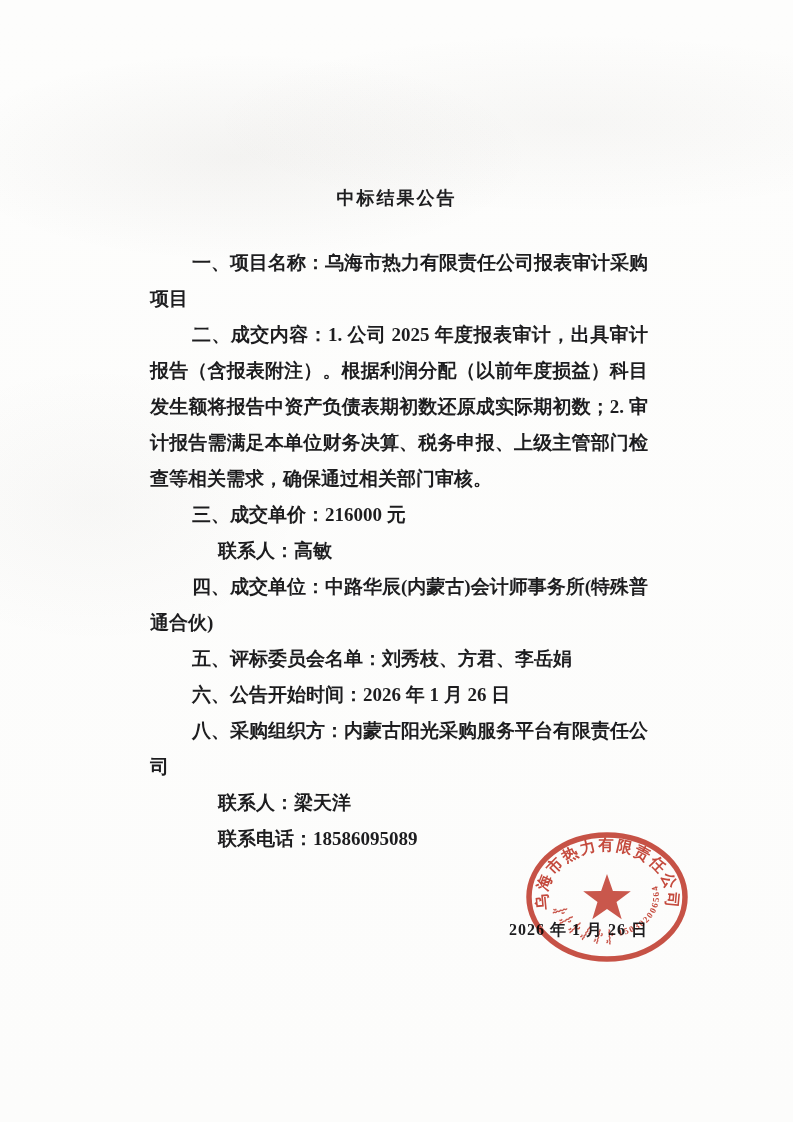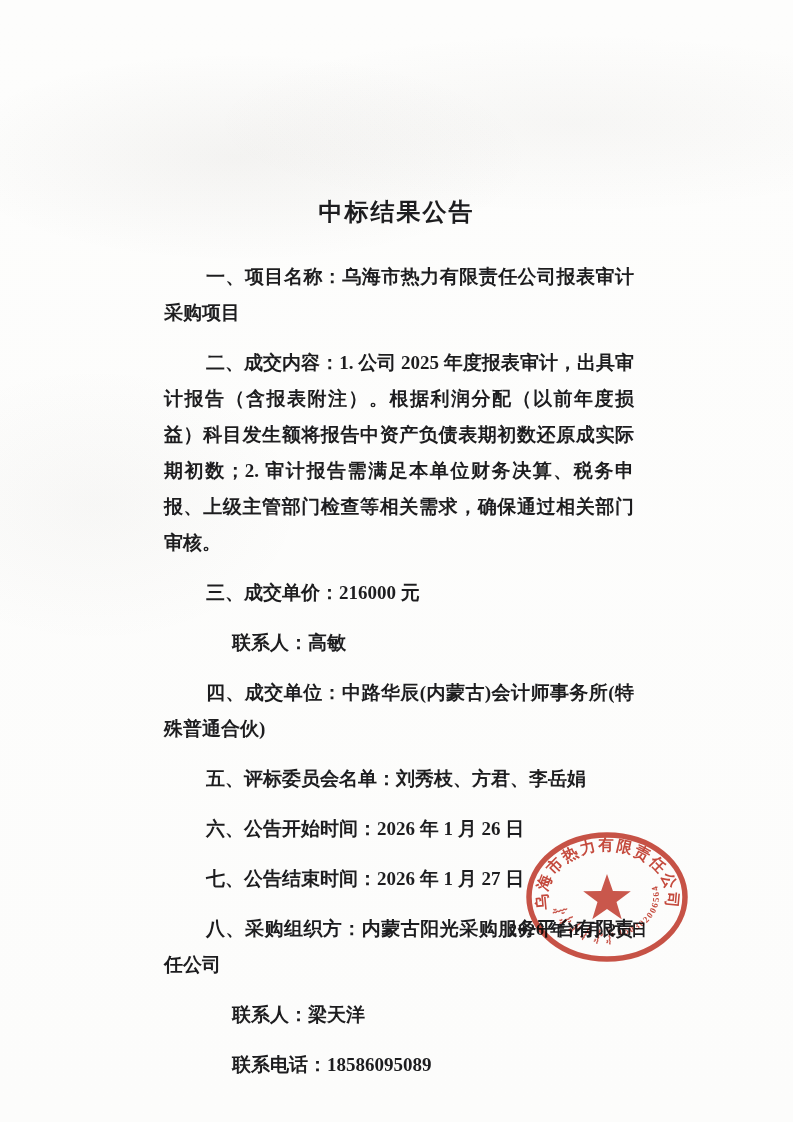--- a/index.html
+++ b/index.html
@@ -13,34 +13,34 @@
     background:
       radial-gradient(420px 150px at 30% 14%, rgba(80,70,58,0.055), transparent 70%),
       radial-gradient(520px 130px at 72% 11%, rgba(80,70,58,0.04), transparent 70%),
       radial-gradient(300px 200px at 12% 45%, rgba(80,70,58,0.03), transparent 70%),
       linear-gradient(180deg,#fdfdfc 0%,#fcfcfb 100%);
     color:var(--ink,#1d1d1f);
     box-sizing:border-box;
     padding-top:183px;
   }
   .title{
-    margin:14px 0 32px 0;
+    margin:0 0 32px 0;
     text-align:center;
-    font-size:24px;line-height:30px;
+    font-size:18px;line-height:30px;
     font-weight:700;letter-spacing:2px;
     color:var(--ink,#1d1d1f);
   }
   .body-text{
     margin:0 145px 0 150px;   
     width:498px;
     font-size:19px;line-height:36px;
     font-weight:600;
     text-align:justify;
   }
-  .doc-line{margin:14px;}
+  .doc-line{margin:0;}
   .doc-line.item{text-indent:42px;}
   .doc-line.sub{padding-left:68px;text-indent:0;}
   .footer-date{
     position:absolute;top:920px;right:145px;
     font-size:16px;font-weight:600;
     color:var(--ink,#1d1d1f);
     letter-spacing:1px;
     white-space:nowrap;
     text-align:right;
   }
@@ -72,21 +72,20 @@
   <h1 class="title">中标结果公告</h1>
 
   <div class="body-text">
       <p class="doc-line item">一、项目名称：乌海市热力有限责任公司报表审计采购项目</p>
       <p class="doc-line item">二、成交内容：1. 公司 2025 年度报表审计，出具审计报告（含报表附注）。根据利润分配（以前年度损益）科目发生额将报告中资产负债表期初数还原成实际期初数；2. 审计报告需满足本单位财务决算、税务申报、上级主管部门检查等相关需求，确保通过相关部门审核。</p>
       <p class="doc-line item">三、成交单价：216000 元</p>
       <p class="doc-line sub">联系人：高敏</p>
       <p class="doc-line item">四、成交单位：中路华辰(内蒙古)会计师事务所(特殊普通合伙)</p>
       <p class="doc-line item">五、评标委员会名单：刘秀枝、方君、李岳娟</p>
       <p class="doc-line item">六、公告开始时间：2026 年 1 月 26 日</p>
-      <p class="doc-line item">七、公告结束时间：2026 年 1 月 27 日</p>
       <p class="doc-line item">八、采购组织方：内蒙古阳光采购服务平台有限责任公司</p>
       <p class="doc-line sub">联系人：梁天洋</p>
       <p class="doc-line sub">联系电话：18586095089</p>
     </div>
 
   <div class="footer-date">2026 年 1 月 26 日</div>
 
   <svg class="stamp" viewBox="0 0 200 160" aria-hidden="true">
     <defs>
       <path id="arcTop" d="M 42.0,92.2 A 60,47 0 1 1 158.0,92.2" fill="none"></path>

